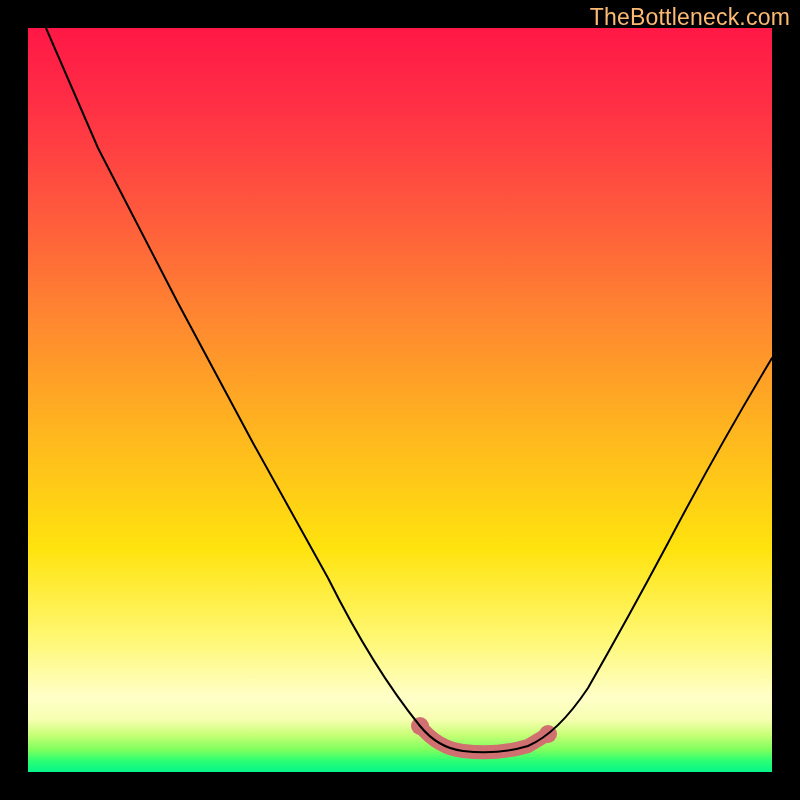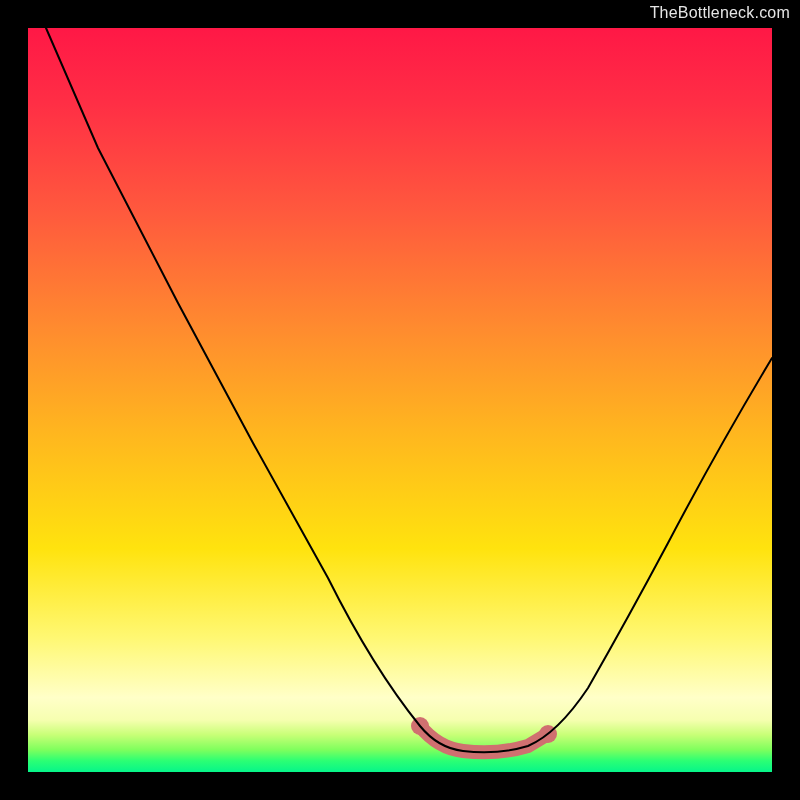--- a/index.html
+++ b/index.html
@@ -40,22 +40,22 @@
       #c8ff77 95%,
       #7fff5d 97%,
       #2bff74 98.5%,
       #06f58a 100%
     );
   }
   .watermark {
     position: absolute;
     top: 4px;
     right: 10px;
-    color: #e5e5e5;
-    font-size: 16px;
+    color: #fdba74;
+    font-size: 23px;
     font-weight: 400;
     letter-spacing: 0.2px;
     user-select: none;
   }
   svg.curve {
     position: absolute;
     left: 0;
     top: 0;
     width: 744px;
     height: 744px;

